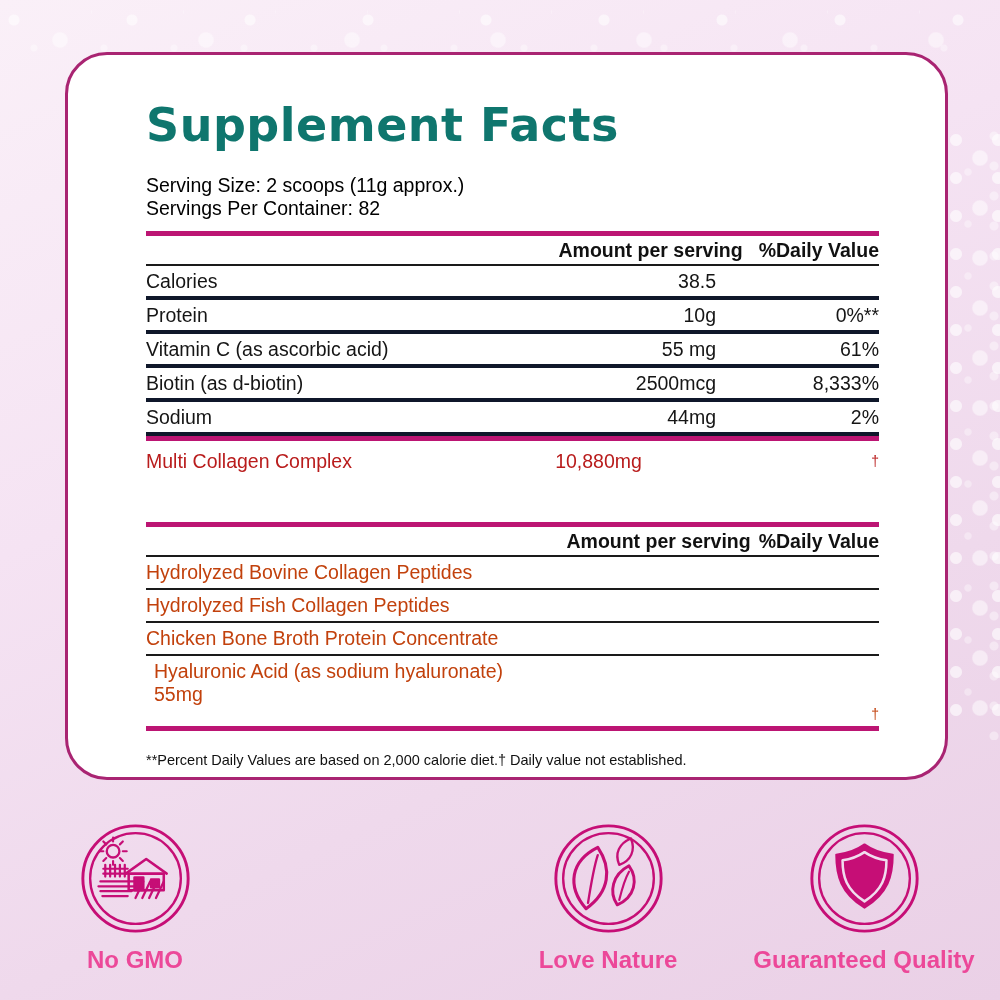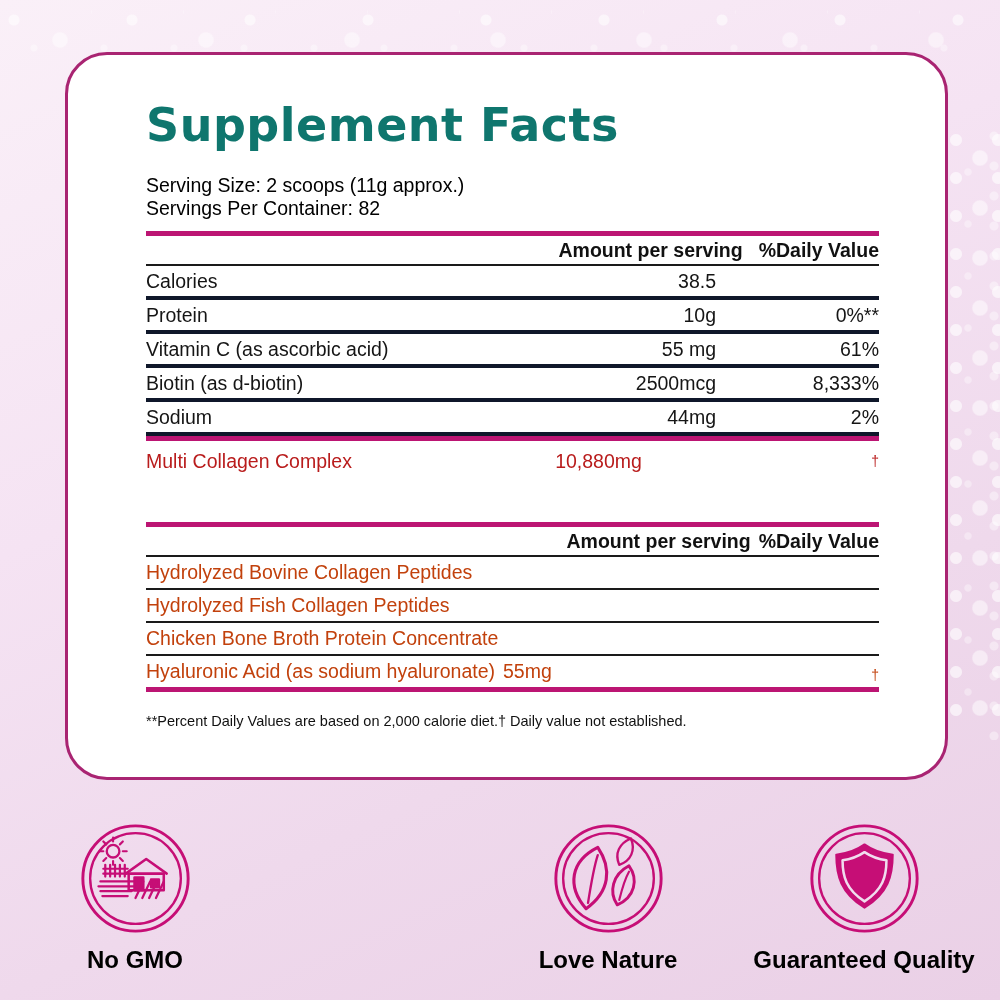--- a/index.html
+++ b/index.html
@@ -66,32 +66,32 @@
   }
   .complexrow .amt{ text-align:center; }
   .complexrow .dv{ text-align:right; font-size:14px; }
 
   .table2{ margin-top:47px; }
   .t2row{
     display:flex; align-items:baseline;
     font-size:19.5px; color:#c2410c; padding:4.5px 0 3.5px;
     border-bottom:2px solid #1a1a1a; min-height:30px;
   }
-  .t2row:last-child{ border-bottom:none; }
+  .t2row:last-child{ border-bottom:none;flex-direction:column; }
   .t2row .amt{ margin-left:8px; }
   .t2row .dv{ margin-left:auto; font-size:14px; align-self:flex-end; }
 
   .footnote{ margin-top:21px; font-size:14.5px; color:#111; }
 
   
   .badges{ position:absolute; left:0; top:820px; width:1000px; height:170px; }
   .badge{ position:absolute; top:0; display:flex; flex-direction:column; align-items:center; }
   .badge svg{ width:117px; height:117px; display:block; }
   .badge-label{
-    margin-top:9px; font-weight:bold; font-size:24px; color:#000000; white-space:nowrap;
+    margin-top:9px; font-weight:bold; font-size:24px; color:#ec4899; white-space:nowrap;
   }
   .badge-ngmo{ left:35px;  width:200px; }
   .badge-well{ left:232px; width:260px; }
   .badge-nat { left:488px; width:240px; }
   .badge-qual{ left:724px; width:280px; }
 </style>
 </head>
 <body>
 
 <div class="dots-top"></div>

